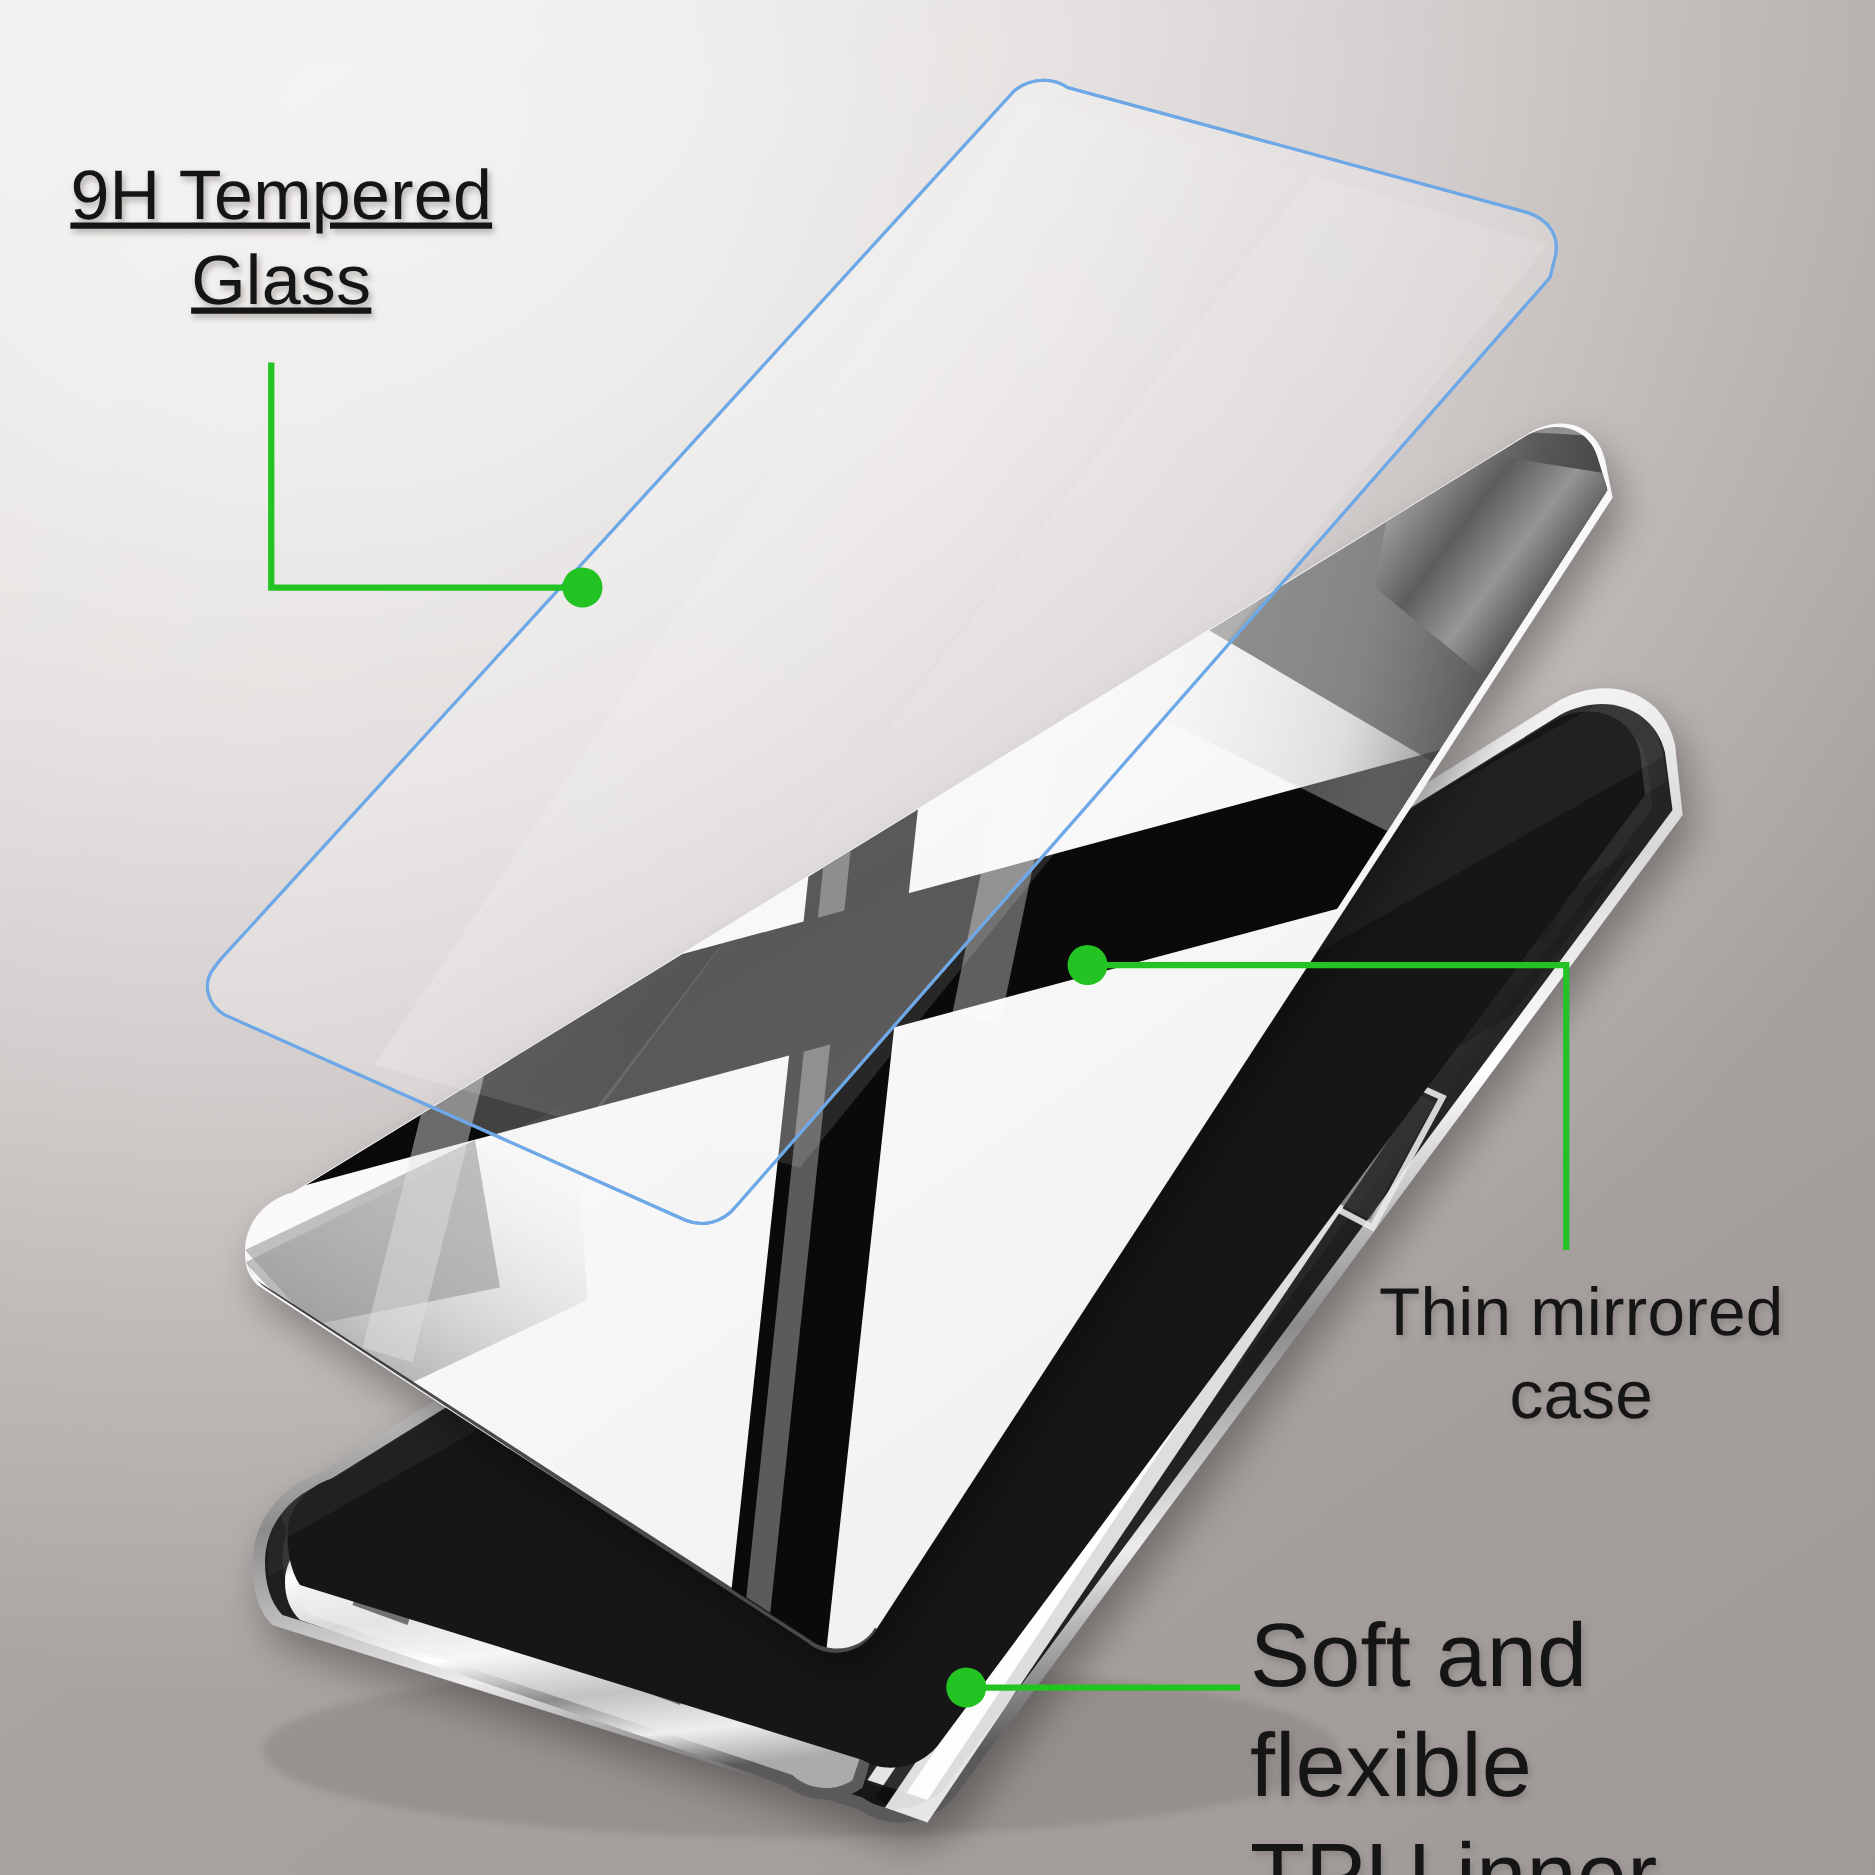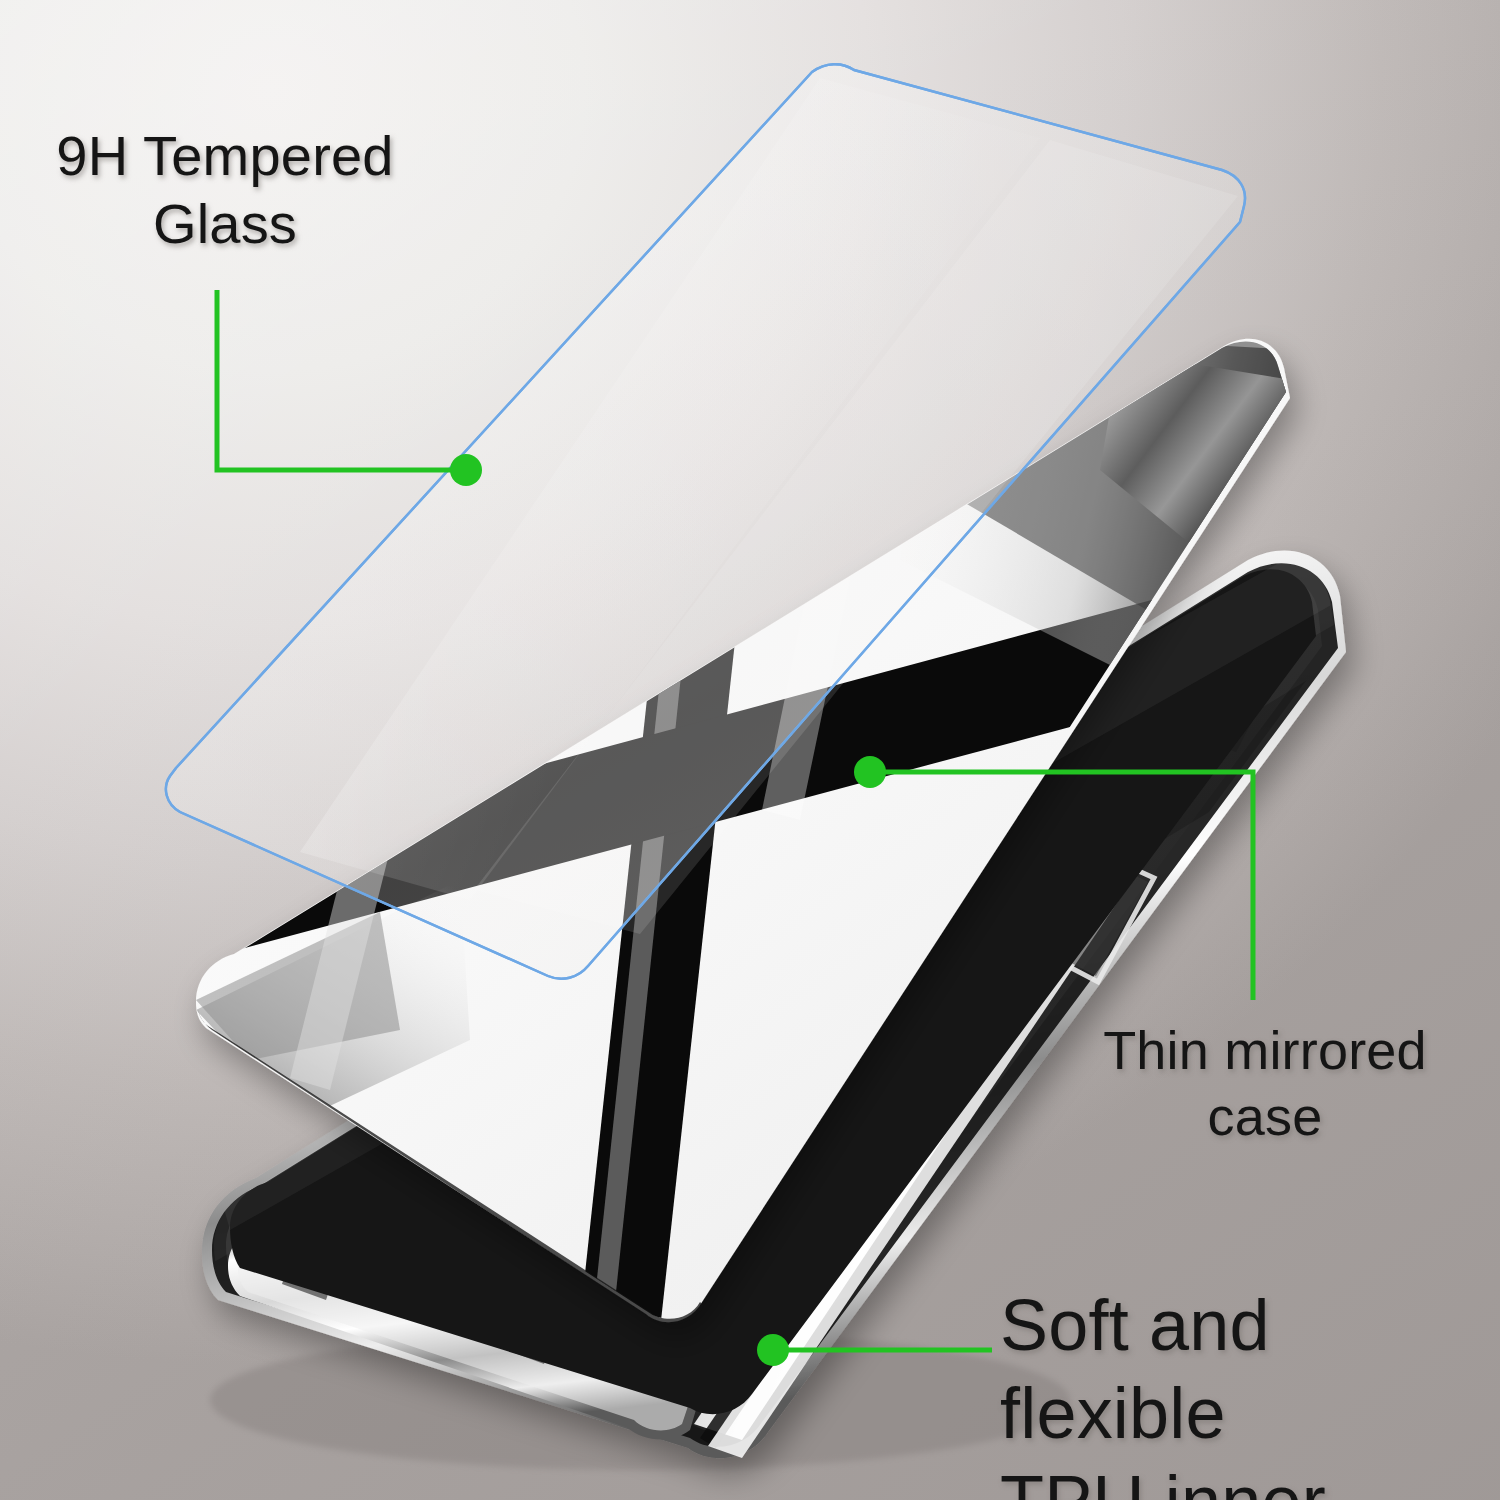--- a/index.html
+++ b/index.html
@@ -45,20 +45,21 @@
     text-shadow: 2px 3px 5px rgba(120,115,112,0.55);
     white-space: pre-line;
     pointer-events: auto;
   }
   #label-glass {
     left: 10px;
     top: 122px;
     width: 430px;
     text-align: center;
     font-size: 56px;
+    text-decoration: underline;
   }
   #label-plate {
     left: 1040px;
     top: 1018px;
     width: 450px;
     text-align: center;
     font-size: 54px;
   }
   #label-tpu {
     left: 1000px;

